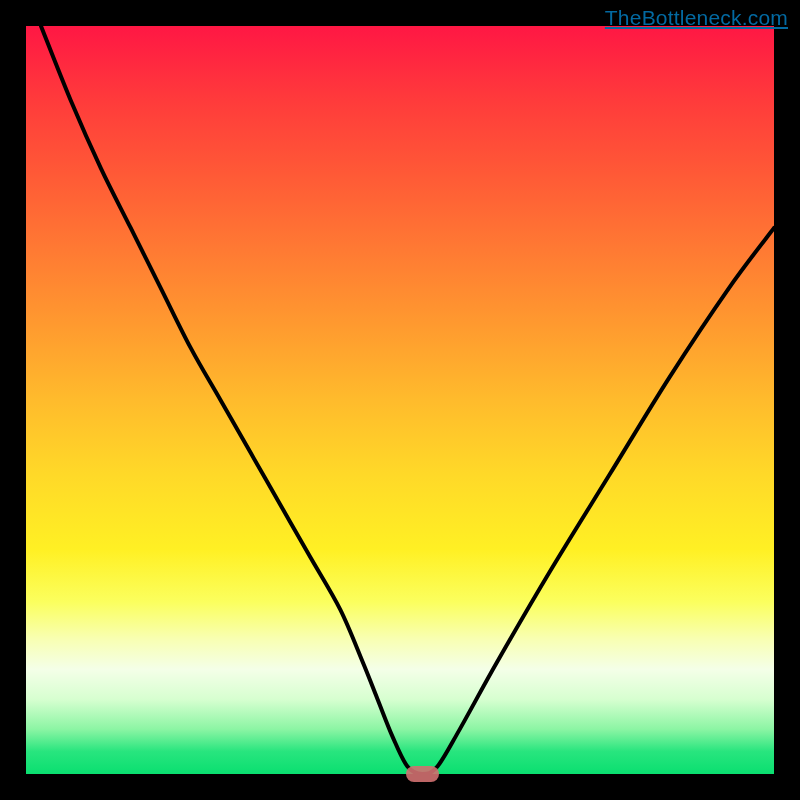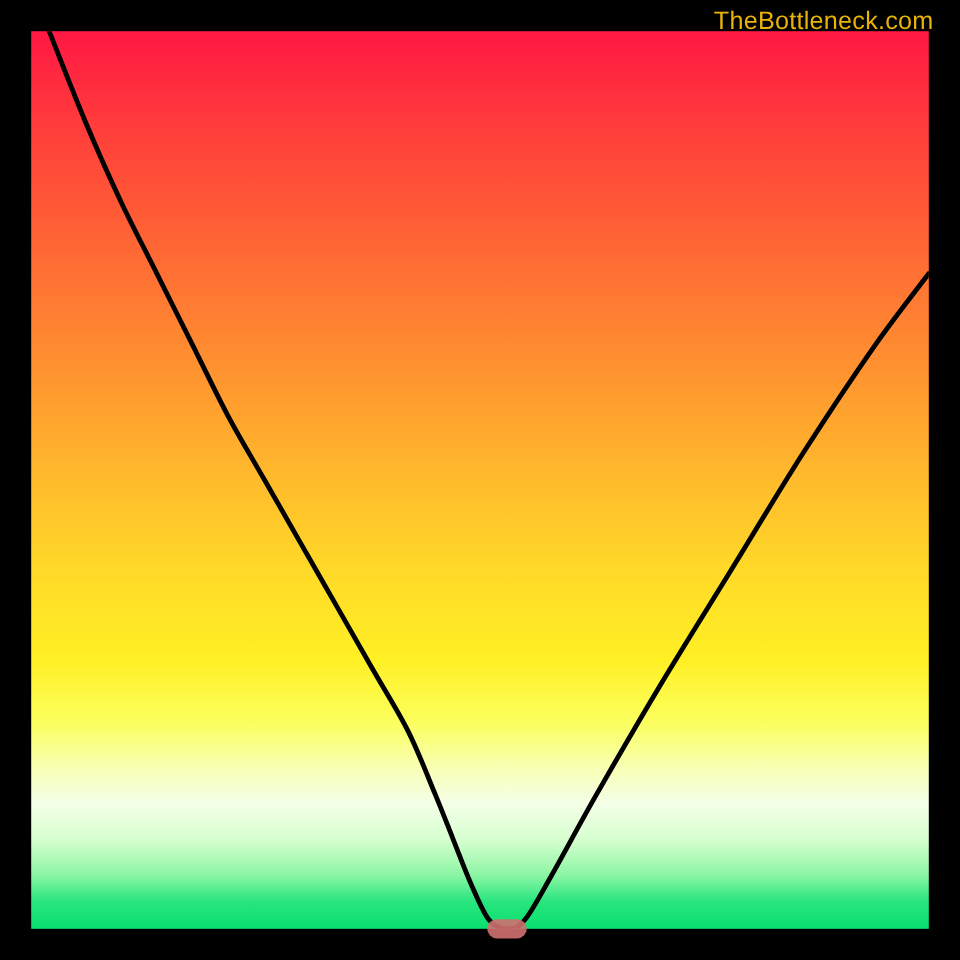--- a/index.html
+++ b/index.html
@@ -53,25 +53,26 @@
     position: absolute;
     width: 34px;
     height: 16px;
     border-radius: 8px;
     background: #d07070;
     opacity: 0.9;
   }
   .watermark {
     position: absolute;
     top: 6px;
-    right: 22px;
+    right: 12px;
     font-size: 21px;
     font-weight: 500;
-    color: #eab308;
+    color: #0369a1;
     letter-spacing: 0.2px;
+    text-decoration: underline;
   }
 </style>
 </head>
 <body>
 
 <div class="stage">
 
   <div class="plot-area">
 
     <svg class="curve" viewBox="0 0 748 748" preserveAspectRatio="none">

